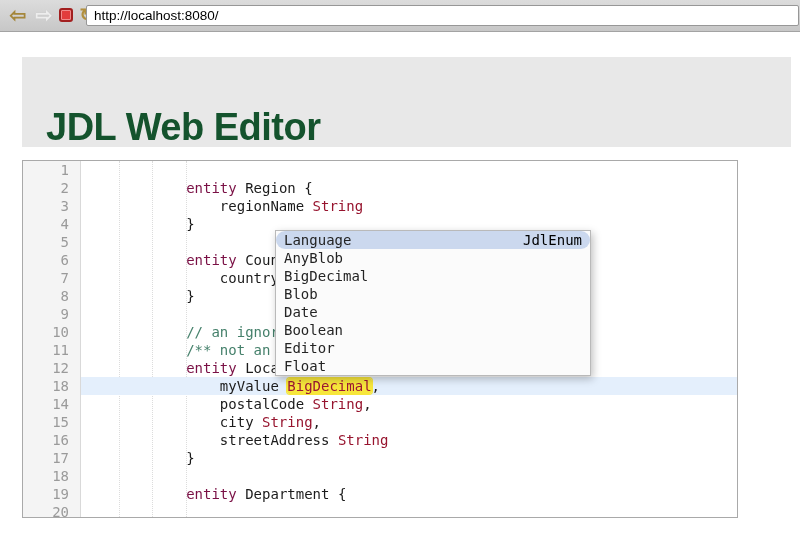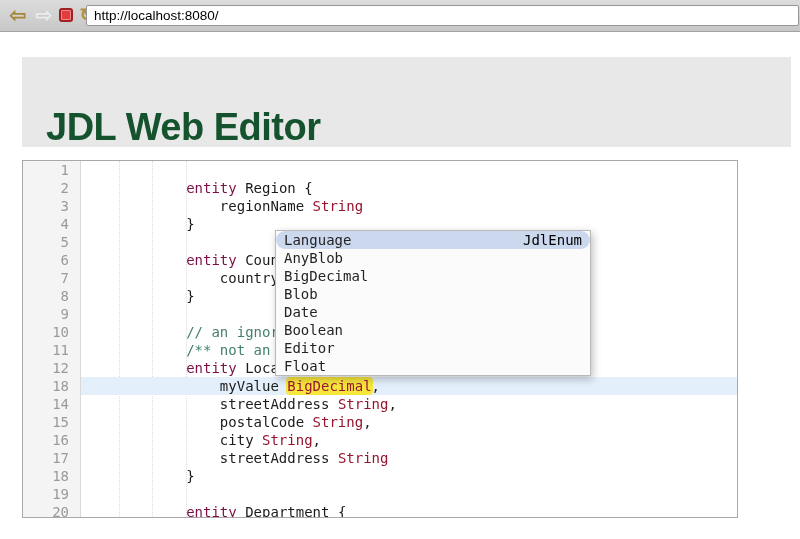--- a/index.html
+++ b/index.html
@@ -102,21 +102,20 @@
         <div class="code-line"><span>            }</span></div>
         <div class="code-line"></div>
         <div class="code-line"><span>            </span><span class="kw">entity</span><span> Country {</span></div>
         <div class="code-line"><span>                countryName </span><span class="type">String</span></div>
         <div class="code-line"><span>            }</span></div>
         <div class="code-line"></div>
         <div class="code-line"><span class="cm">            // an ignored comment</span></div>
         <div class="code-line"><span class="cm">            /** not an ignored comment */</span></div>
         <div class="code-line"><span>            </span><span class="kw">entity</span><span> Location {</span></div>
         <div class="code-line active"><span>                myValue </span><span class="type hl">BigDecimal</span><span>,</span></div>
-        <div class="code-line"><span>                streetAddress </span><span class="type">String</span><span>,</span></div>
         <div class="code-line"><span>                postalCode </span><span class="type">String</span><span>,</span></div>
         <div class="code-line"><span>                city </span><span class="type">String</span><span>,</span></div>
         <div class="code-line"><span>                streetAddress </span><span class="type">String</span></div>
         <div class="code-line"><span>            }</span></div>
         <div class="code-line"></div>
         <div class="code-line"><span>            </span><span class="kw">entity</span><span> Department {</span></div>
       </div>
   </div>
 
   <div class="autocomplete">

